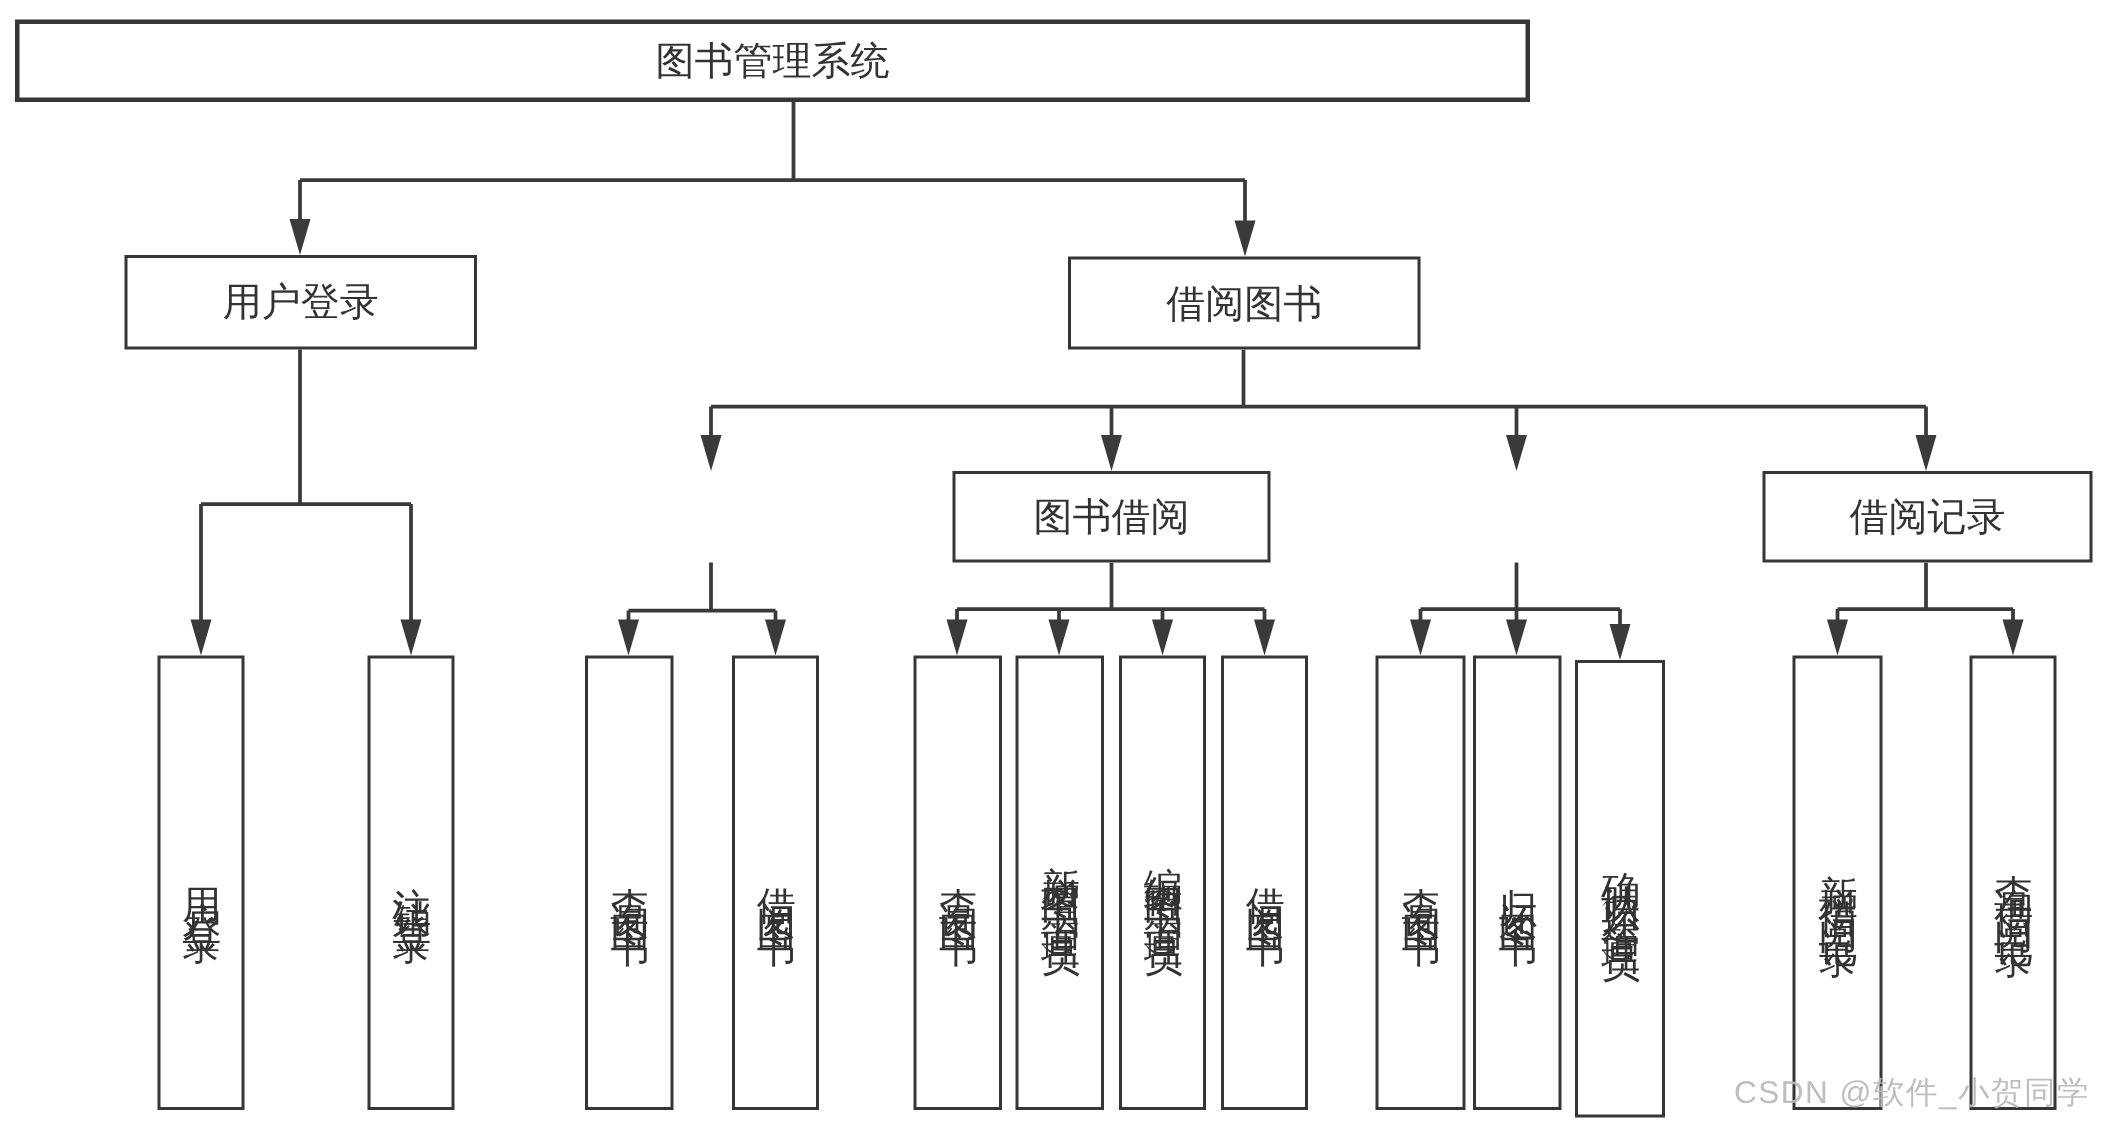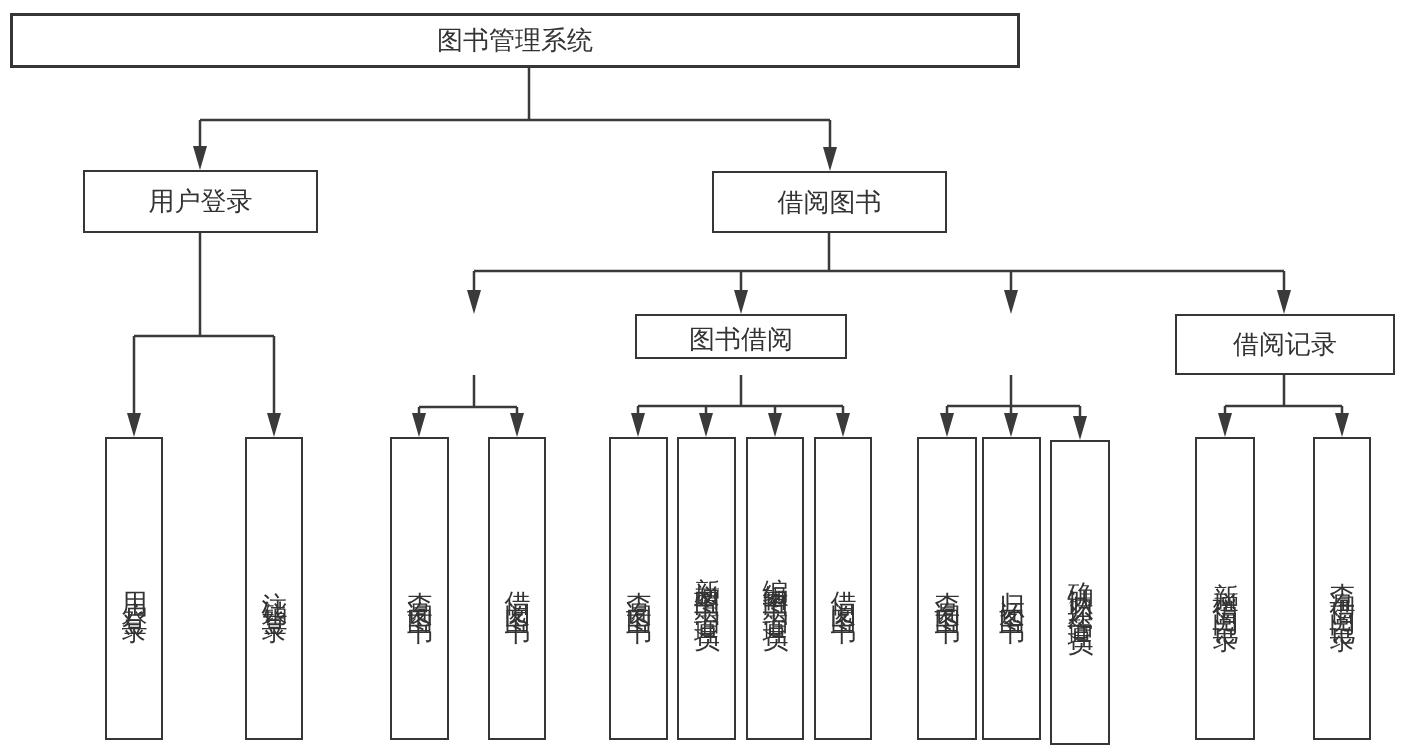--- a/index.html
+++ b/index.html
@@ -71,21 +71,21 @@
     <span class="label">图书管理系统</span>
   </div>
 
   <div class="node" style="left:83px;top:170px;width:235px;height:63px;">
     <span class="label">用户登录</span>
   </div>
   <div class="node" style="left:712px;top:171px;width:235px;height:62px;">
     <span class="label">借阅图书</span>
   </div>
 
-  <div class="node" style="left:635px;top:314px;width:212px;height:45px;align-items:flex-end;">
+  <div class="node" style="left:635px;top:314px;width:212px;height:61px;">
     <span class="label">图书借阅</span>
   </div>
   <div class="node" style="left:1175px;top:314px;width:220px;height:61px;">
     <span class="label">借阅记录</span>
   </div>
 
   <div class="node leaf" style="left:105px;top:437px;width:58px;height:303px;">
     <span class="label">用户登录</span>
   </div>
   <div class="node leaf" style="left:245px;top:437px;width:58px;height:303px;">
@@ -122,13 +122,14 @@
     <span class="label">确认归还（管理员）</span>
   </div>
 
   <div class="node leaf" style="left:1195px;top:437px;width:60px;height:303px;">
     <span class="label">新增借阅记录</span>
   </div>
   <div class="node leaf" style="left:1313px;top:437px;width:58px;height:303px;">
     <span class="label">查询借阅记录</span>
   </div>
 
+  <div class="watermark">CSDN @软件_小贺同学</div>
 </div>
 
 </body></html>

